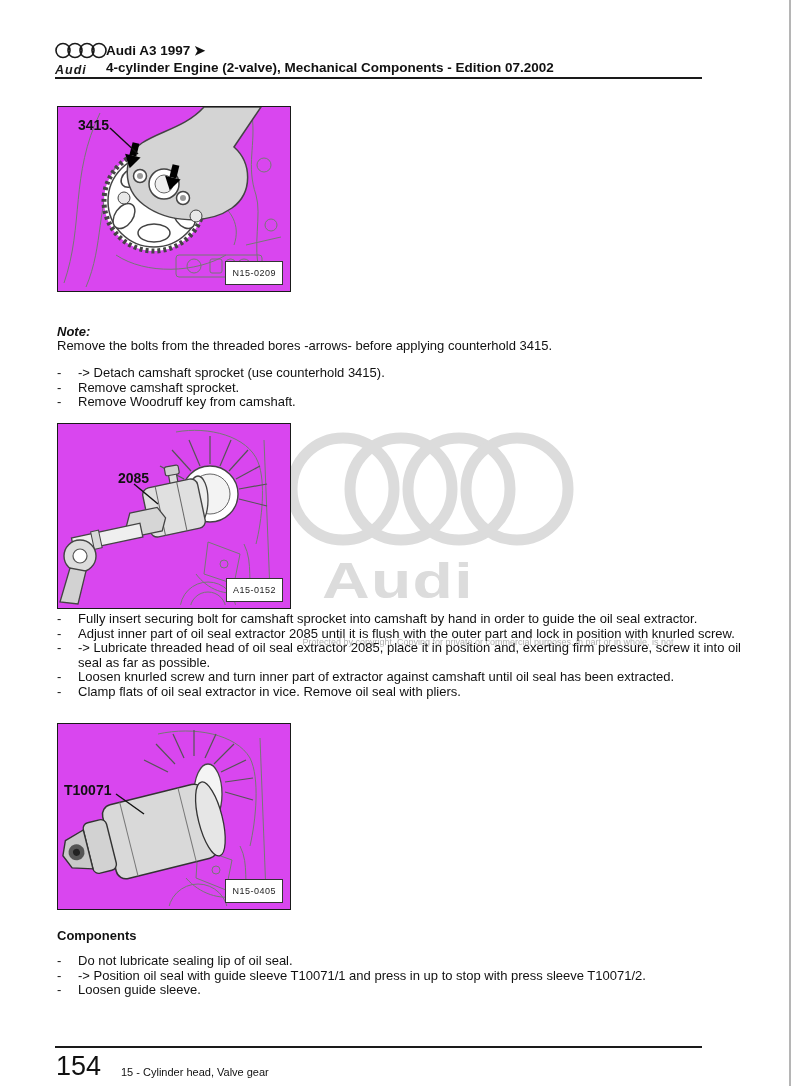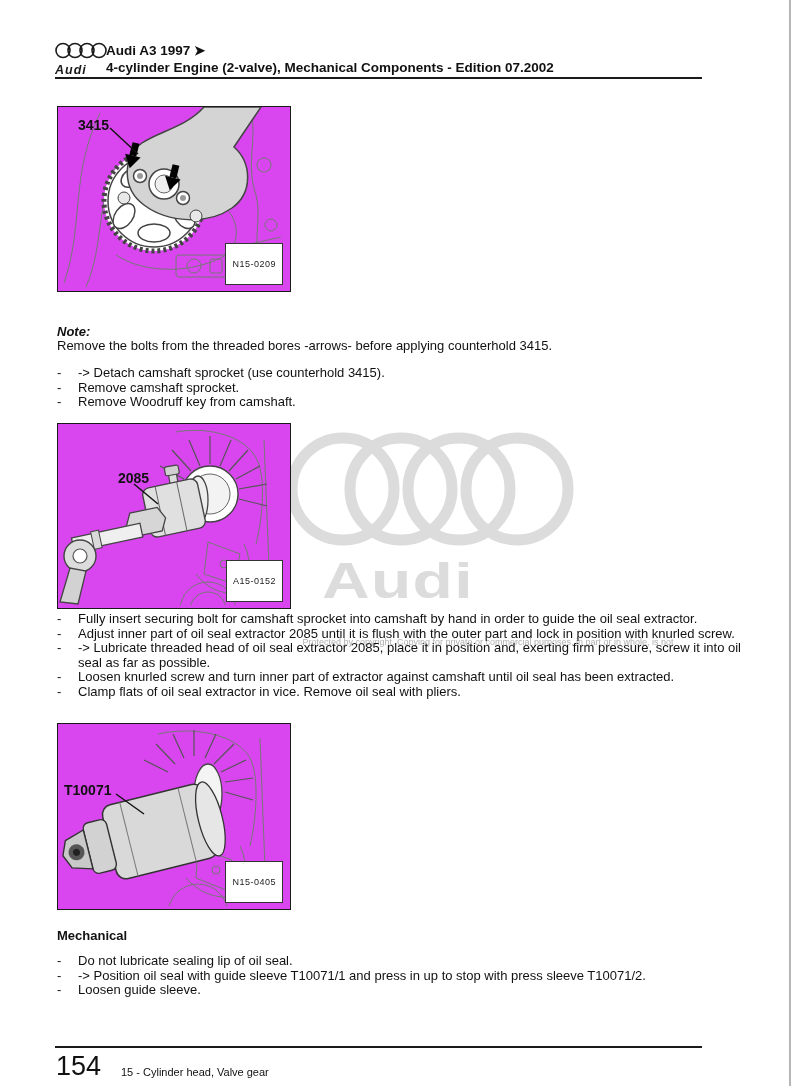--- a/index.html
+++ b/index.html
@@ -32,21 +32,21 @@
   .fig-label{
     position:absolute;font-size:14px;font-weight:bold;color:#111;
     background:transparent;white-space:nowrap;
   }
   .fig1 .fig-label{left:20px;top:10px;}
   .fig2 .fig-label{left:60px;top:46px;}
   .fig3 .fig-label{left:6px;top:58px;}
   .fig-ref{
     position:absolute;right:7px;bottom:6px;
     border:1px solid #333;background:#fff;
-    font-size:9px;padding:15px 6px;color:#222;letter-spacing:0.5px;
+    font-size:9px;padding:6px 6px;color:#222;letter-spacing:0.5px;
   }
   .fig-svg{position:absolute;left:0;top:0;}
   
   .note-heading{left:57px;top:308px;font-size:13px;font-weight:bold;font-style:italic;margin-top:16px;}
   .note-body{left:57px;top:338px;width:670px;font-size:13px;line-height:15px;}
   .step-list{width:686px;font-size:13px;line-height:14.6px;z-index:3;}
   .list1{left:57px;top:366px;}
   .list2{left:57px;top:612px;}
   .list3{left:57px;top:954px;}
   .li-row{display:flex;align-items:flex-start;}
@@ -297,21 +297,21 @@
         <circle cx="-84" cy="0" r="8" fill="#555"></circle>
         <circle cx="-84" cy="0" r="3.5" fill="#222"></circle>
       </g>
 
       <line x1="58" y1="70" x2="86" y2="90" stroke="#111" stroke-width="1.4"></line>
     </svg>
     <div class="fig-label">T10071</div>
     <div class="fig-ref">N15-0405</div>
   </div>
 
-  <div class="abs installing-heading">Mechanical</div>
+  <div class="abs installing-heading">Components</div>
 
   <div class="abs step-list list3">
     <div class="li-row">
       <span class="li-marker">-</span>
       <span class="li-text">Do not lubricate sealing lip of oil seal.</span>
     </div>
     <div class="li-row">
       <span class="li-marker">-</span>
       <span class="li-text">-&gt; Position oil seal with guide sleeve T10071/1 and press in up to stop with press sleeve T10071/2.</span>
     </div>

